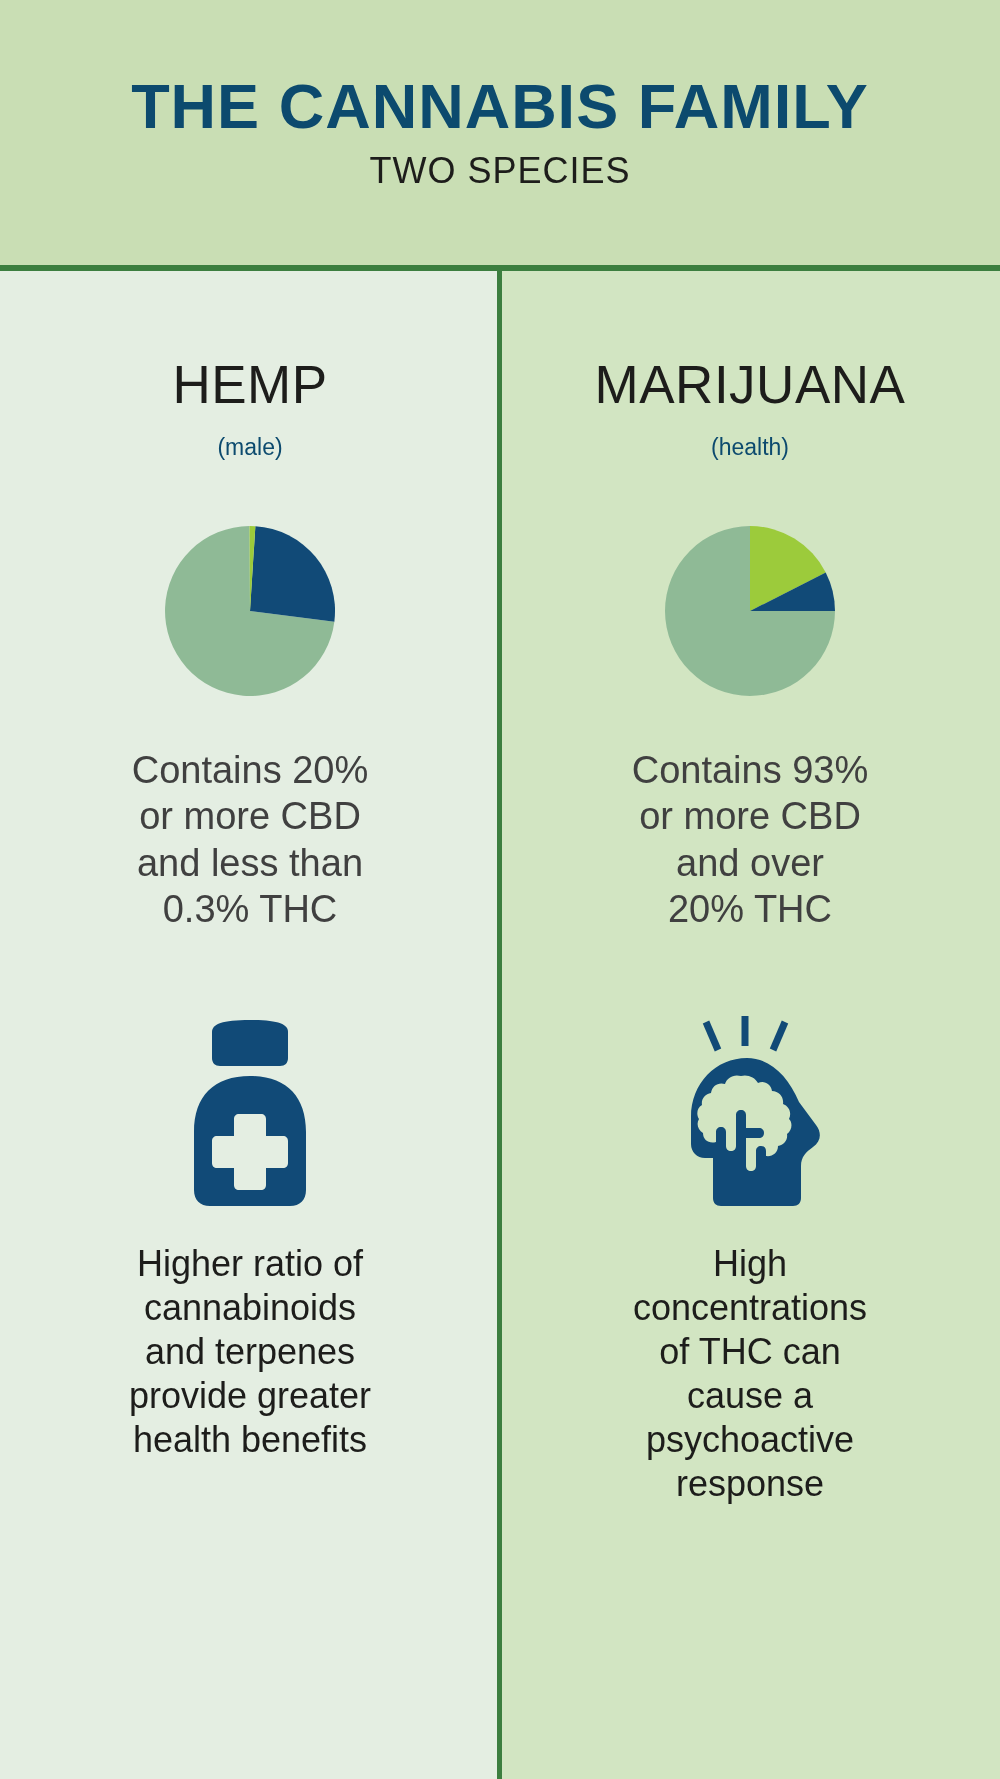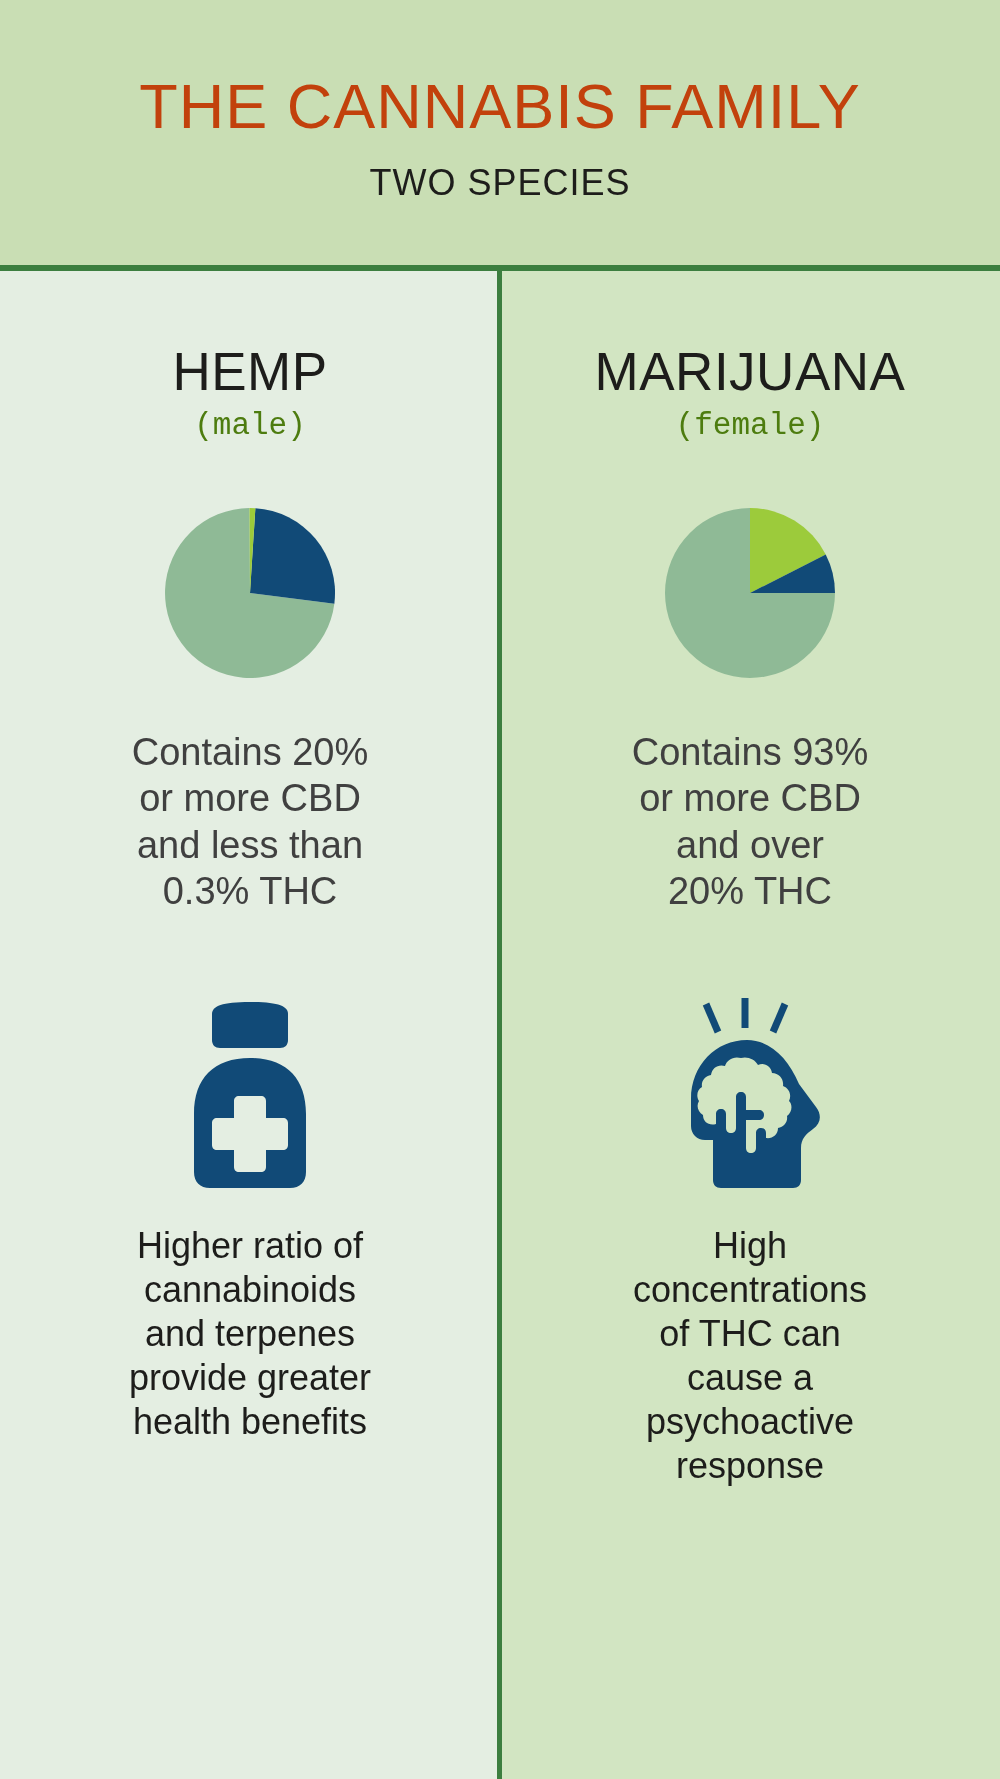--- a/index.html
+++ b/index.html
@@ -15,22 +15,22 @@
   .header{
     position:absolute;left:0;top:0;width:1000px;height:265px;
     background:#c9deb4;
     box-sizing:border-box;
     display:flex;flex-direction:column;align-items:center;justify-content:center;
   }
   .header-rule{
     position:absolute;left:0;top:265px;width:1000px;height:6px;background:#3c7e3f;
   }
   .title{
-    font-size:63px;letter-spacing:1px;color:#c2410c;
-    font-weight:400;line-height:1.05;margin:12px;white-space:nowrap;
+    font-size:63px;letter-spacing:1px;color:#0c4a6e;
+    font-weight:700;line-height:1.05;margin:0;white-space:nowrap;
   }
   .subtitle{
     font-size:36px;letter-spacing:1px;color:#1d1d1b;
     font-weight:400;margin:10px 0 0 0;
   }
 
   
   .columns{
     position:absolute;left:0;top:271px;width:1000px;height:1508px;
     display:flex;
@@ -45,24 +45,24 @@
   
   .watermark{
     position:absolute;left:0;top:0;width:1000px;height:1508px;
     pointer-events:none;z-index:0;
   }
 
   .col-inner{position:relative;z-index:2;display:flex;flex-direction:column;align-items:center;}
 
   .col-title{
     font-size:53px;color:#1d1d1b;font-weight:400;letter-spacing:0.5px;
-    margin:0;padding-top:74px;line-height:1;
+    margin:13px;padding-top:74px;line-height:1;
   }
   .col-sex{
-    font-size:31px;color:#4d7c0f;font-weight:400;margin:12px 0 0 0;line-height:1;font-family:Liberation Mono, monospace;
+    font-size:23px;color:#0c4a6e;font-weight:400;margin:12px 0 0 0;line-height:1;
   }
 
   .pie-wrap{margin-top:64px;}
   .pie{display:block;}
 
   .stat-text{
     font-size:38px;line-height:1.22;color:#404040;text-align:center;
     margin:48px 0 0 0;font-weight:400;white-space:pre-line;
   }
 
@@ -138,21 +138,21 @@
 cannabinoids
 and terpenes
 provide greater
 health benefits</div>
       </div>
     </div>
 
     <div class="col col-right">
       <div class="col-inner">
         <h2 class="col-title">MARIJUANA</h2>
-        <div class="col-sex">(female)</div>
+        <div class="col-sex">(health)</div>
 
         <div class="pie-wrap">
           <svg class="pie" width="176" height="176" viewBox="-88 -88 176 176" aria-hidden="true">
 
             <path d="M 85 0 A 85 85 0 1 1 0 -85 L 0 0 Z" fill="#8fba96"></path>
 
             <path d="M 0 -85 A 85 85 0 0 1 75.73 -38.59 L 0 0 Z" fill="#9ccb3b"></path>
 
             <path d="M 75.73 -38.59 A 85 85 0 0 1 85 0 L 0 0 Z" fill="#114a77"></path>
           </svg>

